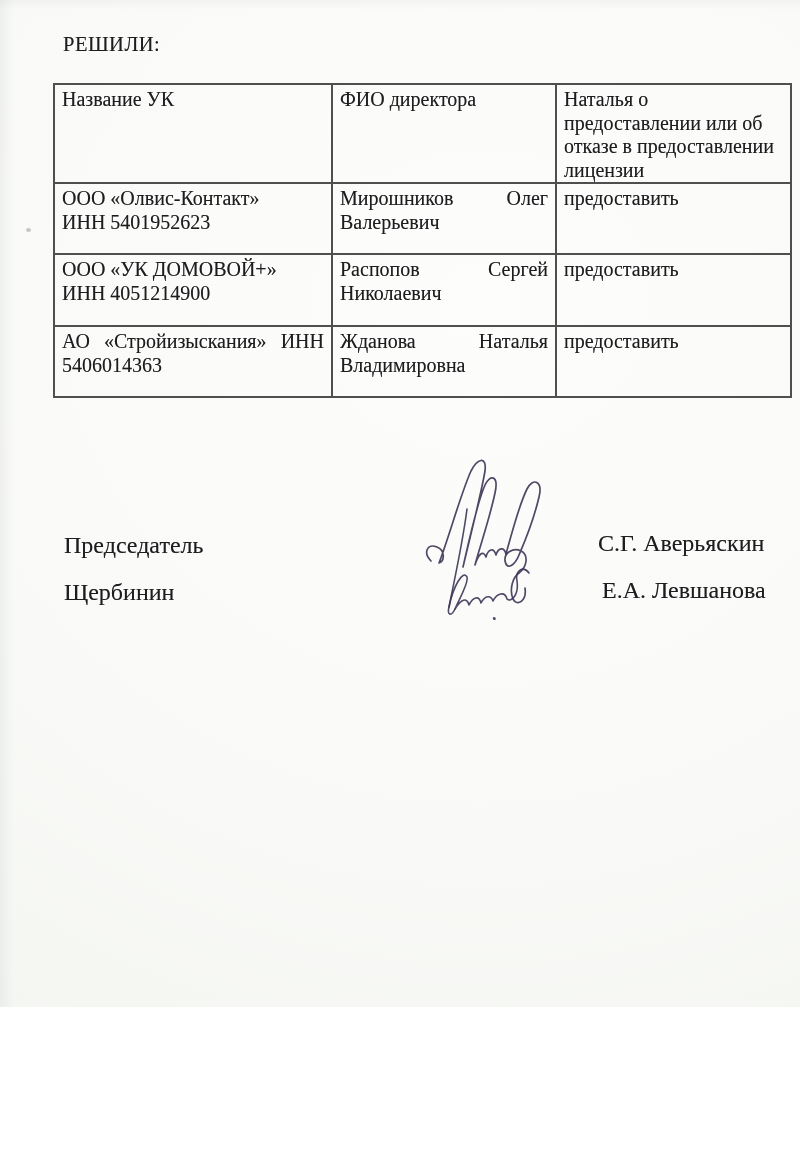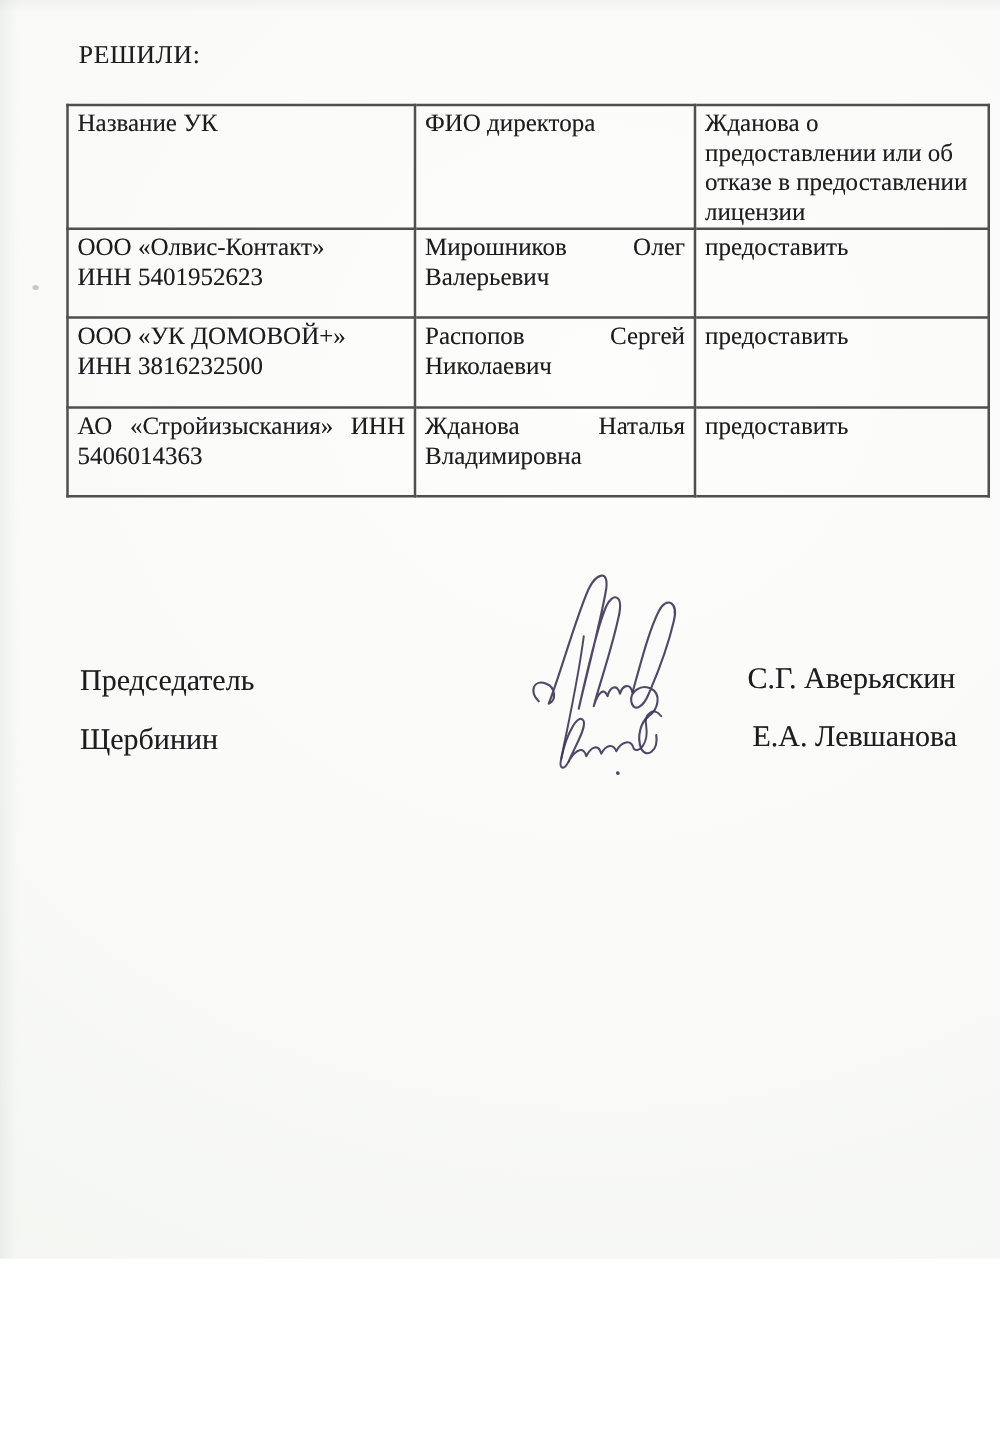--- a/index.html
+++ b/index.html
@@ -103,21 +103,21 @@
     </colgroup>
     <thead>
       <tr id="header-row">
           <th>
             <div class="cell-line">Название УК</div>
           </th>
           <th>
             <div class="cell-line">ФИО директора</div>
           </th>
           <th>
-            <div class="cell-line">Жданова о</div>
+            <div class="cell-line">Наталья о</div>
             <div class="cell-line">предоставлении или об</div>
             <div class="cell-line">отказе в предоставлении</div>
             <div class="cell-line">лицензии</div>
           </th>
         </tr>
     </thead>
     <tbody id="table-body">
         <tr>
           <td>
             <div class="cell-line">ООО «Олвис-Контакт»</div>
@@ -127,21 +127,21 @@
             <div class="cell-line spread">Мирошников Олег</div>
             <div class="cell-line">Валерьевич</div>
           </td>
           <td>
             <div class="cell-line">предоставить</div>
           </td>
         </tr>
         <tr>
           <td>
             <div class="cell-line">ООО «УК ДОМОВОЙ+»</div>
-            <div class="cell-line">ИНН 3816232500</div>
+            <div class="cell-line">ИНН 4051214900</div>
           </td>
           <td>
             <div class="cell-line spread">Распопов Сергей</div>
             <div class="cell-line">Николаевич</div>
           </td>
           <td>
             <div class="cell-line">предоставить</div>
           </td>
         </tr>
         <tr>

